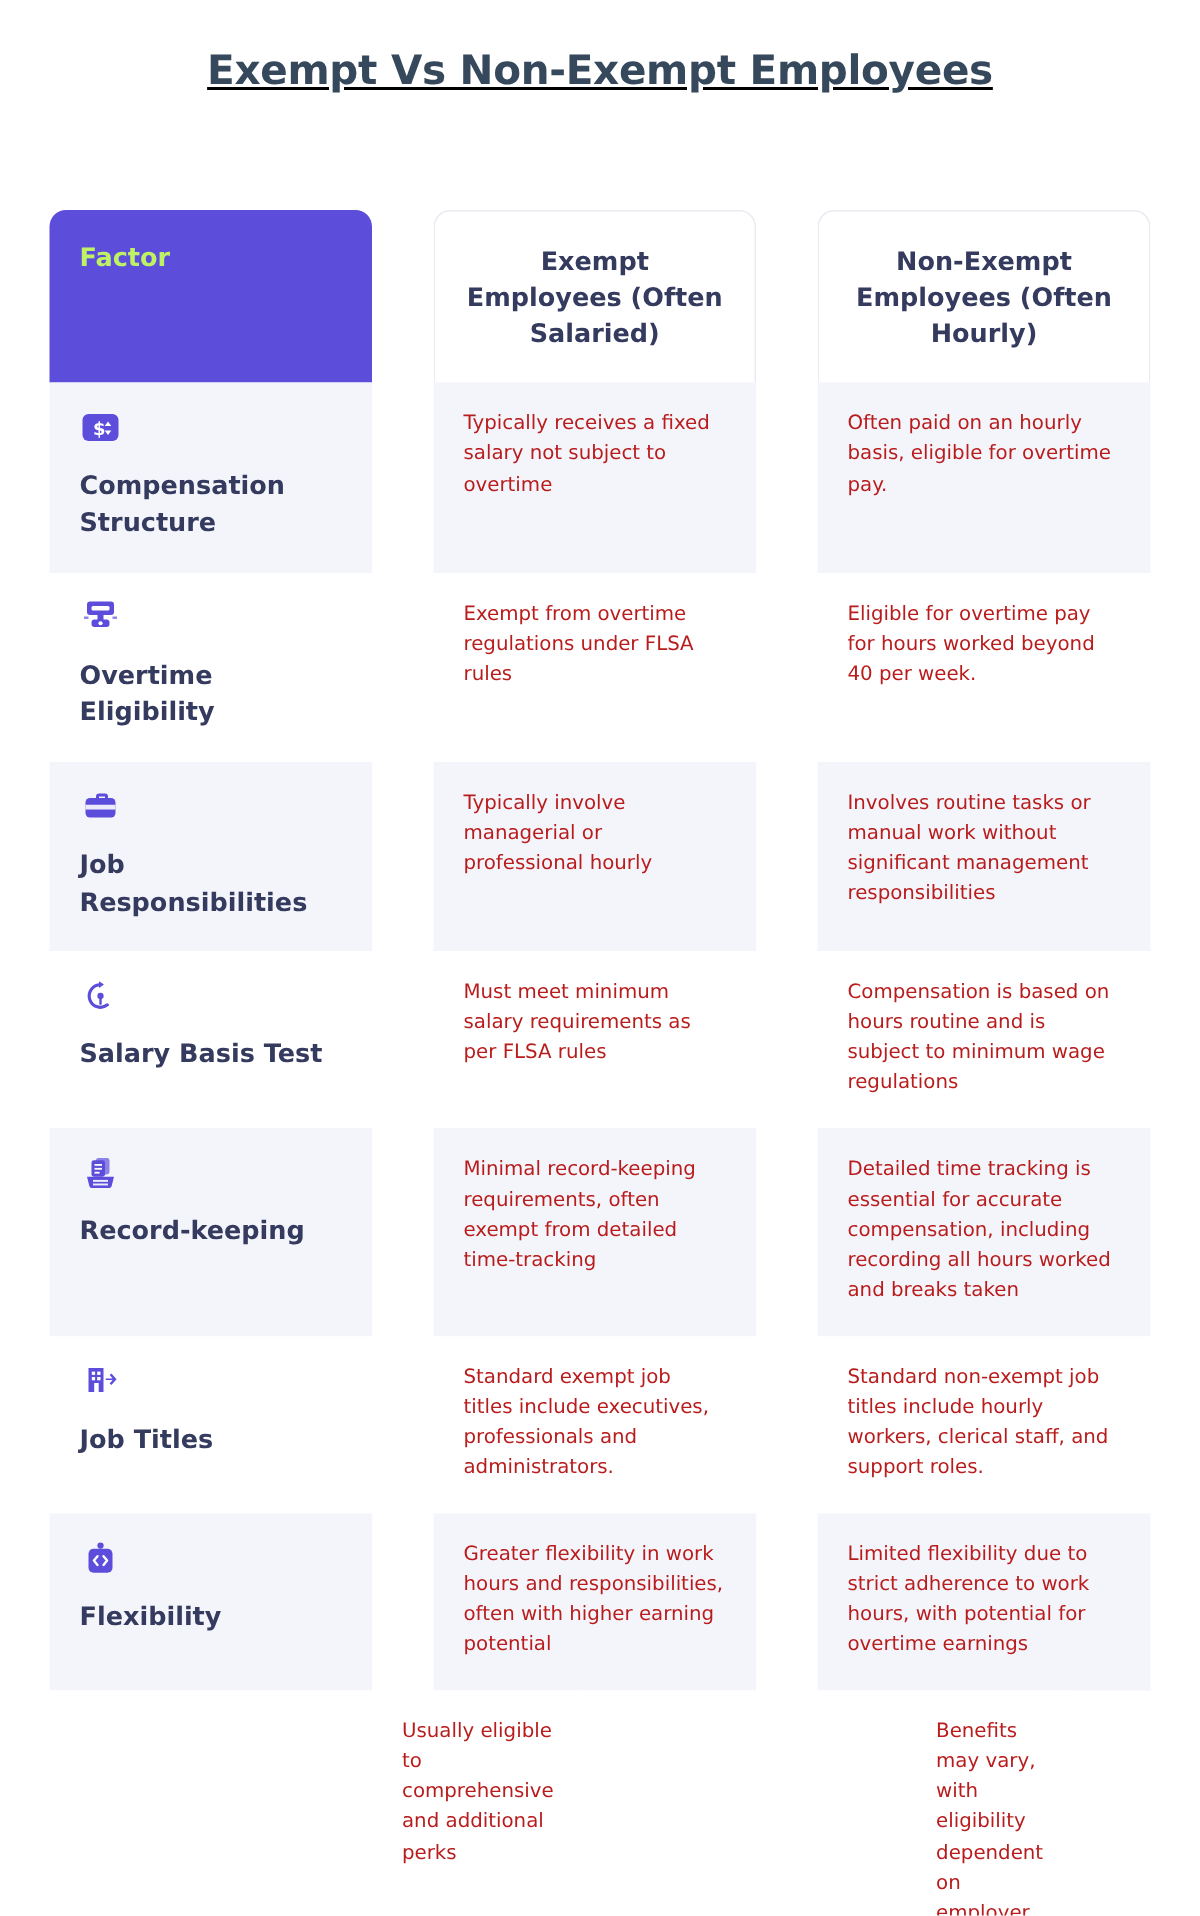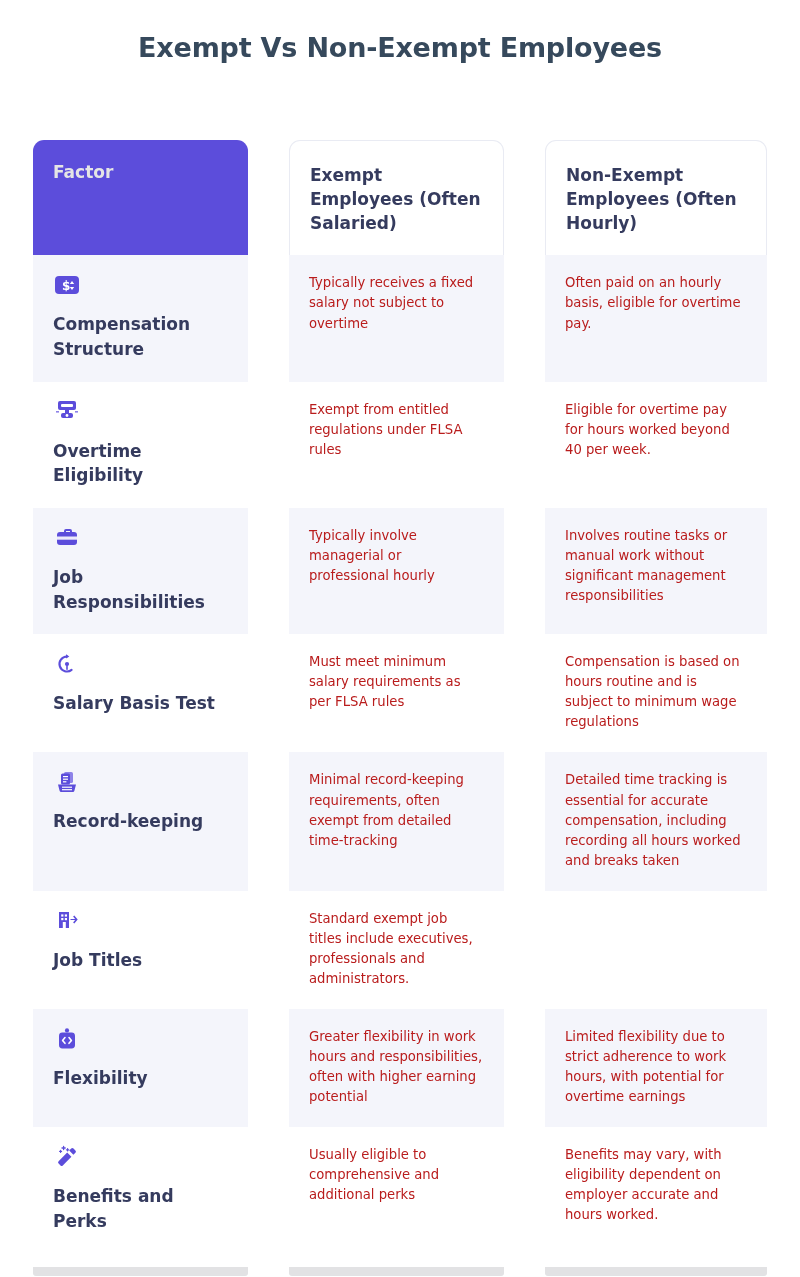--- a/index.html
+++ b/index.html
@@ -2,21 +2,21 @@
 <html><head>
 <meta charset="utf-8">
 <style>
   * { margin:0; padding:0; box-sizing:border-box; }
   html, body {
     width:800px; height:1277px;
     background:#ffffff;
     font-family:"DejaVu Sans", sans-serif;
     overflow:hidden;
   }
-  .page { position:relative; width:800px; height:1277px; background:#fff; }
+  .page { position:relative; width:800px; height:1277px; background:#fff;text-decoration:underline; }
 
   .title {
     text-align:center;
     font-size:27px;
     font-weight:bold;
     color:#36495c;
     letter-spacing:-0.2px;
     padding-top:32px;
   }
 
@@ -35,32 +35,33 @@
   .col-gap { background:#ffffff; }
 
   
   .hdr {
     border-radius:11px 11px 0 0;
     padding:22px 20px 20px 20px;
     min-height:112px;
   }
   .hdr-factor {
     background:#5c4ddb;
-    color:#e5e5e5;
+    color:#bef264;
     font-size:17px;
     font-weight:bold;
   }
   .hdr-plain {
     background:#ffffff;
     border:1px solid #e9ebf3;
     border-bottom:none;
     color:#353b5e;
     font-size:17px;
     font-weight:bold;
     line-height:1.42;
+    text-align:center;
   }
 
   
   .cell {
     padding:18px 20px 20px 20px;
     font-size:13.2px;
     line-height:1.52;
     color:#b91c1c;
   }
   .cell.shade { background:#f4f5fb; }
@@ -143,21 +144,21 @@
               <rect x="11" y="12" width="4" height="4" fill="#5c4ddb"></rect>
               <rect x="7" y="15" width="12" height="5" rx="2" fill="#5c4ddb"></rect>
               <circle cx="13" cy="17.5" r="1.4" fill="#fff"></circle>
               <rect x="2" y="13" width="3" height="1.6" fill="#8d82e8"></rect>
               <rect x="21" y="13" width="3" height="1.6" fill="#8d82e8"></rect>
             </svg>
         </div>
         <div class="factor-label">Overtime Eligibility</div>
       </div>
       <div class="col-gap"></div>
-      <div class="cell plain">Exempt from entitled regulations under FLSA rules</div>
+      <div class="cell plain">Exempt from overtime regulations under FLSA rules</div>
       <div class="col-gap"></div>
       <div class="cell plain">Eligible for overtime pay for hours worked beyond 40 per week.</div>
     </div>
 
     <div class="row">
       <div class="factor-cell shade">
         <div class="icon-box">
           <svg width="26" height="26" viewBox="0 0 26 26">
               <path d="M10 5h6a2 2 0 012 2v1h-2V7h-4v1h-2V7a2 2 0 012-2z" fill="#5c4ddb"></path>
               <rect x="3" y="8" width="20" height="13" rx="3" fill="#5c4ddb"></rect>
@@ -223,20 +224,21 @@
               <rect x="10.8" y="11" width="2.2" height="2.2" fill="#fff"></rect>
               <rect x="8.8" y="15" width="3" height="6" fill="#fff"></rect>
               <path d="M16.5 12h4.6l-2 -2.4 1.2-1 3.4 3.9-3.4 3.9-1.2-1 2-2.4h-4.6z" fill="#5c4ddb"></path>
             </svg>
         </div>
         <div class="factor-label">Job Titles</div>
       </div>
       <div class="col-gap"></div>
       <div class="cell plain">Standard exempt job titles include executives, professionals and administrators.</div>
       <div class="col-gap"></div>
+      <div class="cell plain">Standard non-exempt job titles include hourly workers, clerical staff, and support roles.</div>
     </div>
 
     <div class="row">
       <div class="factor-cell shade">
         <div class="icon-box">
           <svg width="26" height="26" viewBox="0 0 26 26">
               <circle cx="13" cy="4.4" r="2.1" fill="#5c4ddb"></circle>
               <rect x="5" y="6.5" width="16" height="16" rx="3.4" fill="#5c4ddb"></rect>
               <path d="M11 11.5L8.6 14.4 11 17.3" fill="none" stroke="#fff" stroke-width="1.6" stroke-linecap="round" stroke-linejoin="round"></path>
               <path d="M15 11.5l2.4 2.9L15 17.3" fill="none" stroke="#fff" stroke-width="1.6" stroke-linecap="round" stroke-linejoin="round"></path>
@@ -244,32 +246,20 @@
         </div>
         <div class="factor-label">Flexibility</div>
       </div>
       <div class="col-gap"></div>
       <div class="cell shade">Greater flexibility in work hours and responsibilities, often with higher earning potential</div>
       <div class="col-gap"></div>
       <div class="cell shade">Limited flexibility due to strict adherence to work hours, with potential for overtime earnings</div>
     </div>
 
     <div class="row">
-      <div class="factor-cell plain">
-        <div class="icon-box">
-          <svg width="26" height="26" viewBox="0 0 26 26">
-              <path d="M13.2 8.6l4.2 4.2-8.6 8.6a1.6 1.6 0 01-2.3 0l-1.9-1.9a1.6 1.6 0 010-2.3z" fill="#5c4ddb"></path>
-              <path d="M15.2 6.6l4.2 4.2 2-2a1.6 1.6 0 000-2.3l-1.9-1.9a1.6 1.6 0 00-2.3 0z" fill="#5c4ddb"></path>
-              <path d="M9.6 2.4v3.2M8 4h3.2" stroke="#5c4ddb" stroke-width="1.3" stroke-linecap="round"></path>
-              <path d="M13.6 4.6v2.4M12.4 5.8h2.4" stroke="#5c4ddb" stroke-width="1.2" stroke-linecap="round"></path>
-              <path d="M6.6 6.4v2M5.6 7.4h2" stroke="#5c4ddb" stroke-width="1.1" stroke-linecap="round"></path>
-            </svg>
-        </div>
-        <div class="factor-label">Benefits and Perks</div>
-      </div>
       <div class="col-gap"></div>
       <div class="cell plain">Usually eligible to comprehensive and additional perks</div>
       <div class="col-gap"></div>
       <div class="cell plain">Benefits may vary, with eligibility dependent on employer accurate and hours worked.</div>
     </div>
 
     <div class="row" style="margin-top:13px;">
       <div class="footbar"></div>
       <div class="col-gap"></div>
       <div class="footbar"></div>

